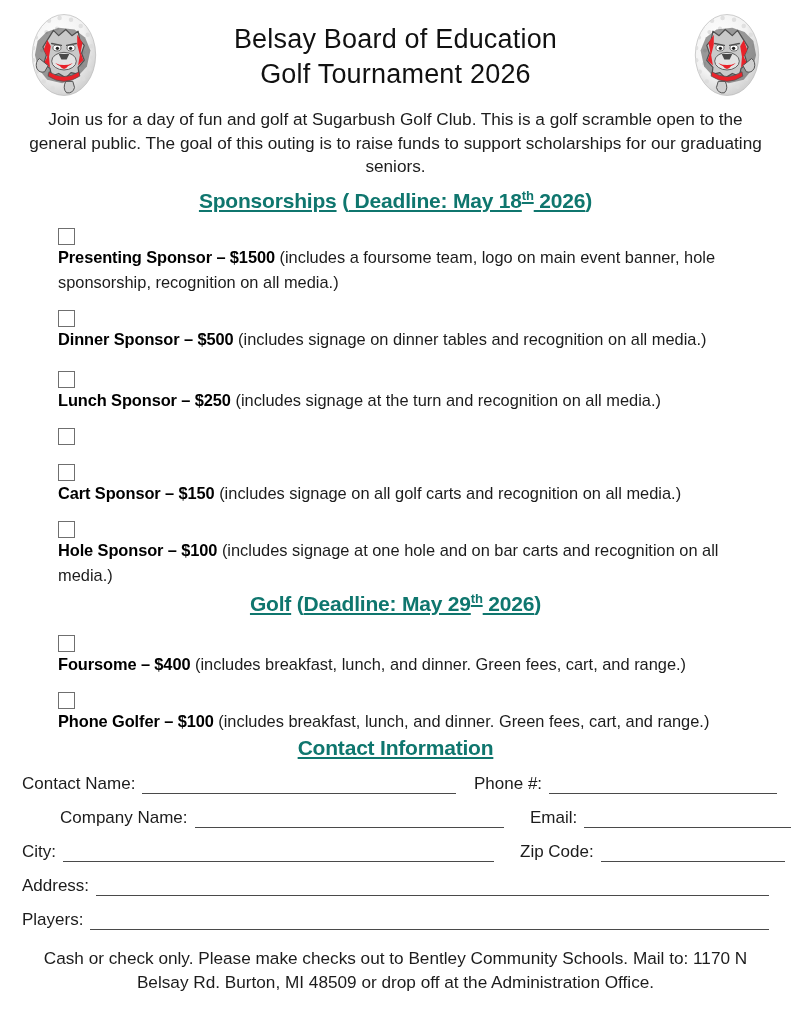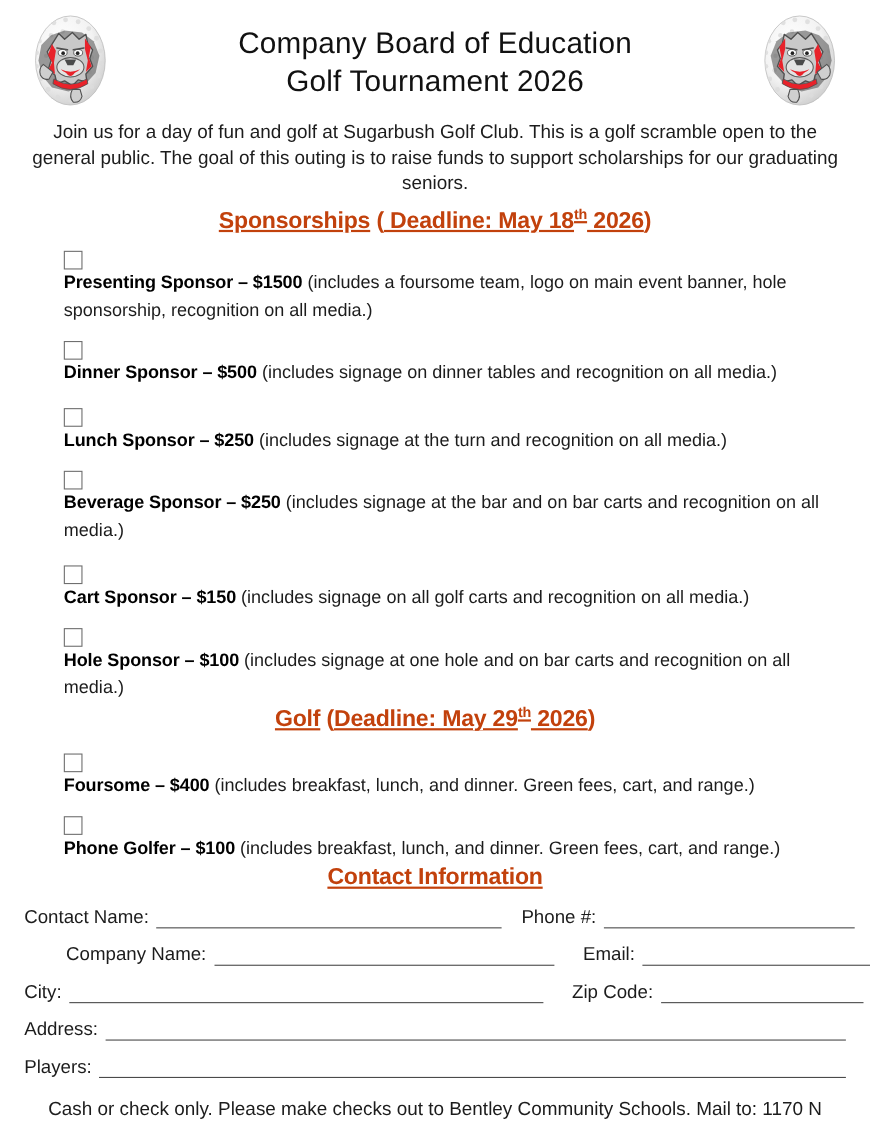--- a/index.html
+++ b/index.html
@@ -66,21 +66,21 @@
     line-height: 23.5px;
     color: #1c1c1c;
   }
 
   
   .section-heading {
     text-align: center;
     font-size: 21px;
     font-weight: 700;
     letter-spacing: -0.2px;
-    color: #c2410c;
+    color: #0f766e;
   }
   .section-heading .u { text-decoration: underline; text-underline-offset: 2px; text-decoration-thickness: 2px; }
   .section-heading sup { font-size: 0.62em; vertical-align: super; line-height: 0; }
 
   #heading-sponsorships { margin-top: 10px; }
   #heading-golf { margin-top: 4px; text-align: center; }
   #heading-contact { margin-top: 2px; margin-bottom: 6px; }
 
   
   .options { margin: 0; padding: 0; }
@@ -240,21 +240,21 @@
 
           <path d="M33 69 Q50 80 67 69 L68 74 Q50 86 32 74 Z" fill="#e8222a" stroke="#4f4f4f" stroke-width="0.8"></path>
 
           <path d="M22 54 Q17 58 19 65 Q22 71 28 69 L32 62 Z" fill="#cfcfcf" stroke="#4f4f4f" stroke-width="1.1"></path>
           <path d="M52 80 Q48 88 53 93 Q60 94 62 87 L60 80 Z" fill="#cfcfcf" stroke="#4f4f4f" stroke-width="1.1"></path>
         </g>
       </svg>
     </div>
 
     <div class="title-block">
-      <div class="title-line">Company Board of Education</div>
+      <div class="title-line">Belsay Board of Education</div>
       <div class="title-line">Golf Tournament 2026</div>
     </div>
 
     <div class="logo right">
       <svg viewBox="0 0 100 100" xmlns="http://www.w3.org/2000/svg" aria-hidden="true">
         <defs>
           <radialGradient id="ballGradR" cx="38%" cy="32%" r="72%">
             <stop offset="0%" stop-color="#ffffff"></stop>
             <stop offset="62%" stop-color="#f2f2f2"></stop>
             <stop offset="100%" stop-color="#cfcfcf"></stop>
@@ -336,21 +336,20 @@
       <span class="option-text"><span class="lead">Dinner Sponsor – $500</span><span> (includes signage on dinner tables and recognition on all media.)</span></span>
     </div>
 
     <div class="option-row tight">
       <span class="checkbox"></span>
       <span class="option-text"><span class="lead">Lunch Sponsor – $250</span><span> (includes signage at the turn and recognition on all media.)</span></span>
     </div>
 
     <div class="option-row">
       <span class="checkbox"></span>
-      <span class="option-text"><span class="lead">Beverage Sponsor – $250</span><span> (includes signage at the bar and on bar carts and recognition on all media.)</span></span>
     </div>
 
     <div class="option-row tight">
       <span class="checkbox"></span>
       <span class="option-text"><span class="lead">Cart Sponsor – $150</span><span> (includes signage on all golf carts and recognition on all media.)</span></span>
     </div>
 
     <div class="option-row">
       <span class="checkbox"></span>
       <span class="option-text"><span class="lead">Hole Sponsor – $100</span><span> (includes signage at one hole and on bar carts and recognition on all media.)</span></span>

